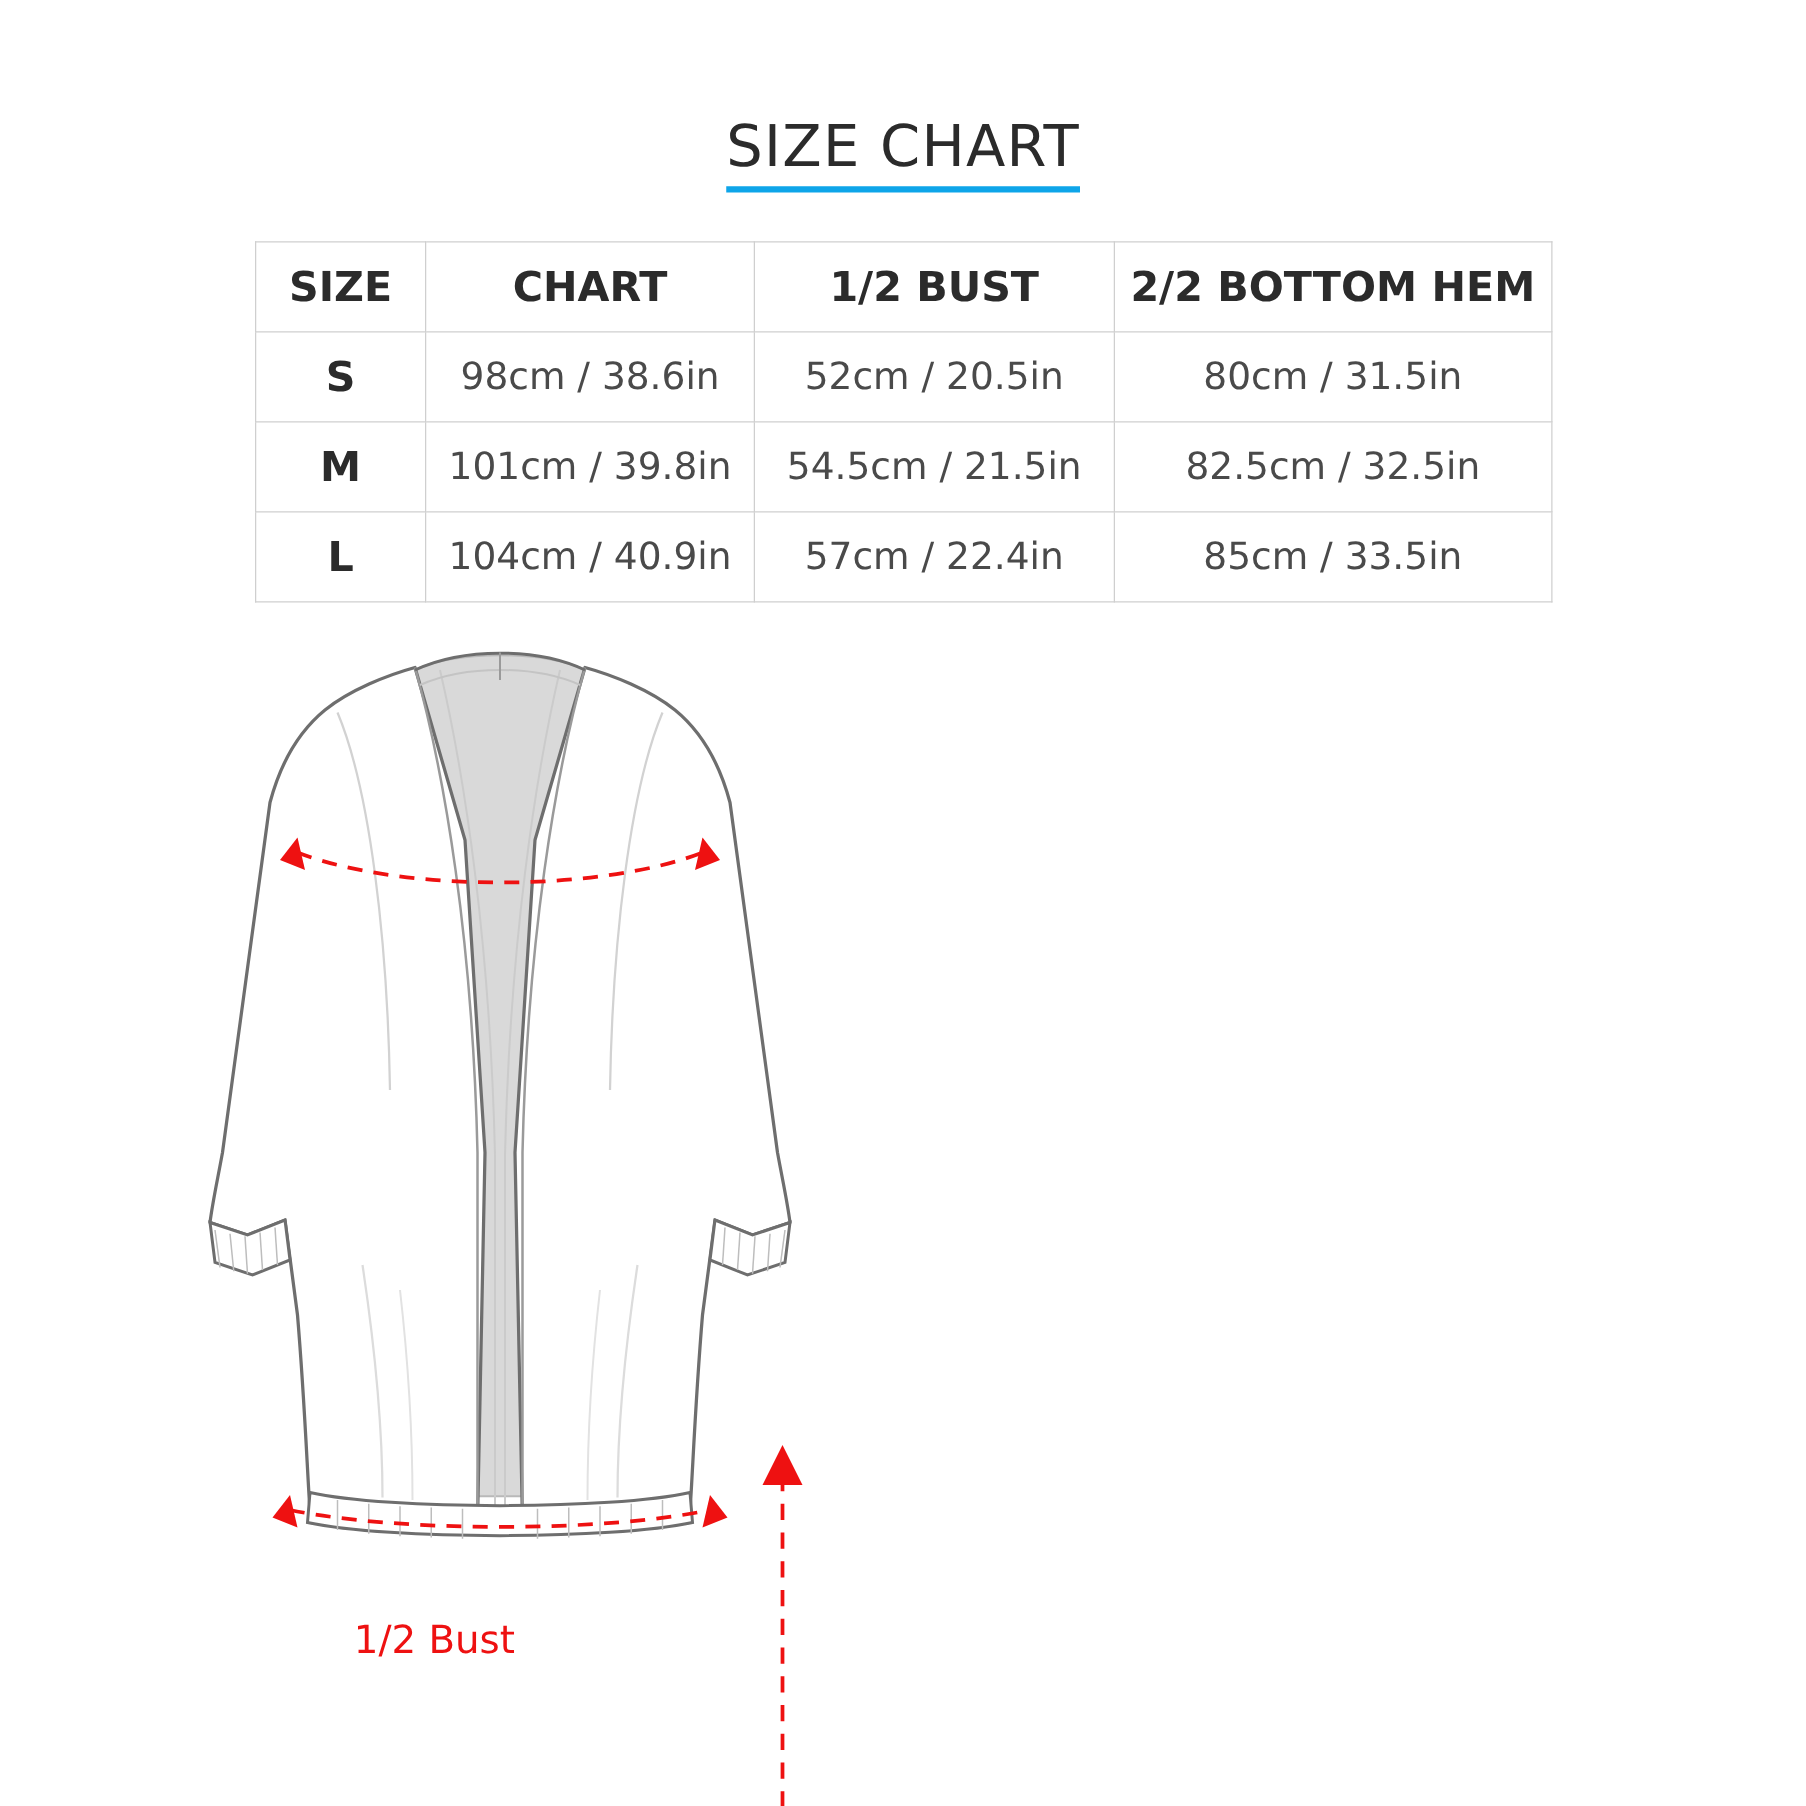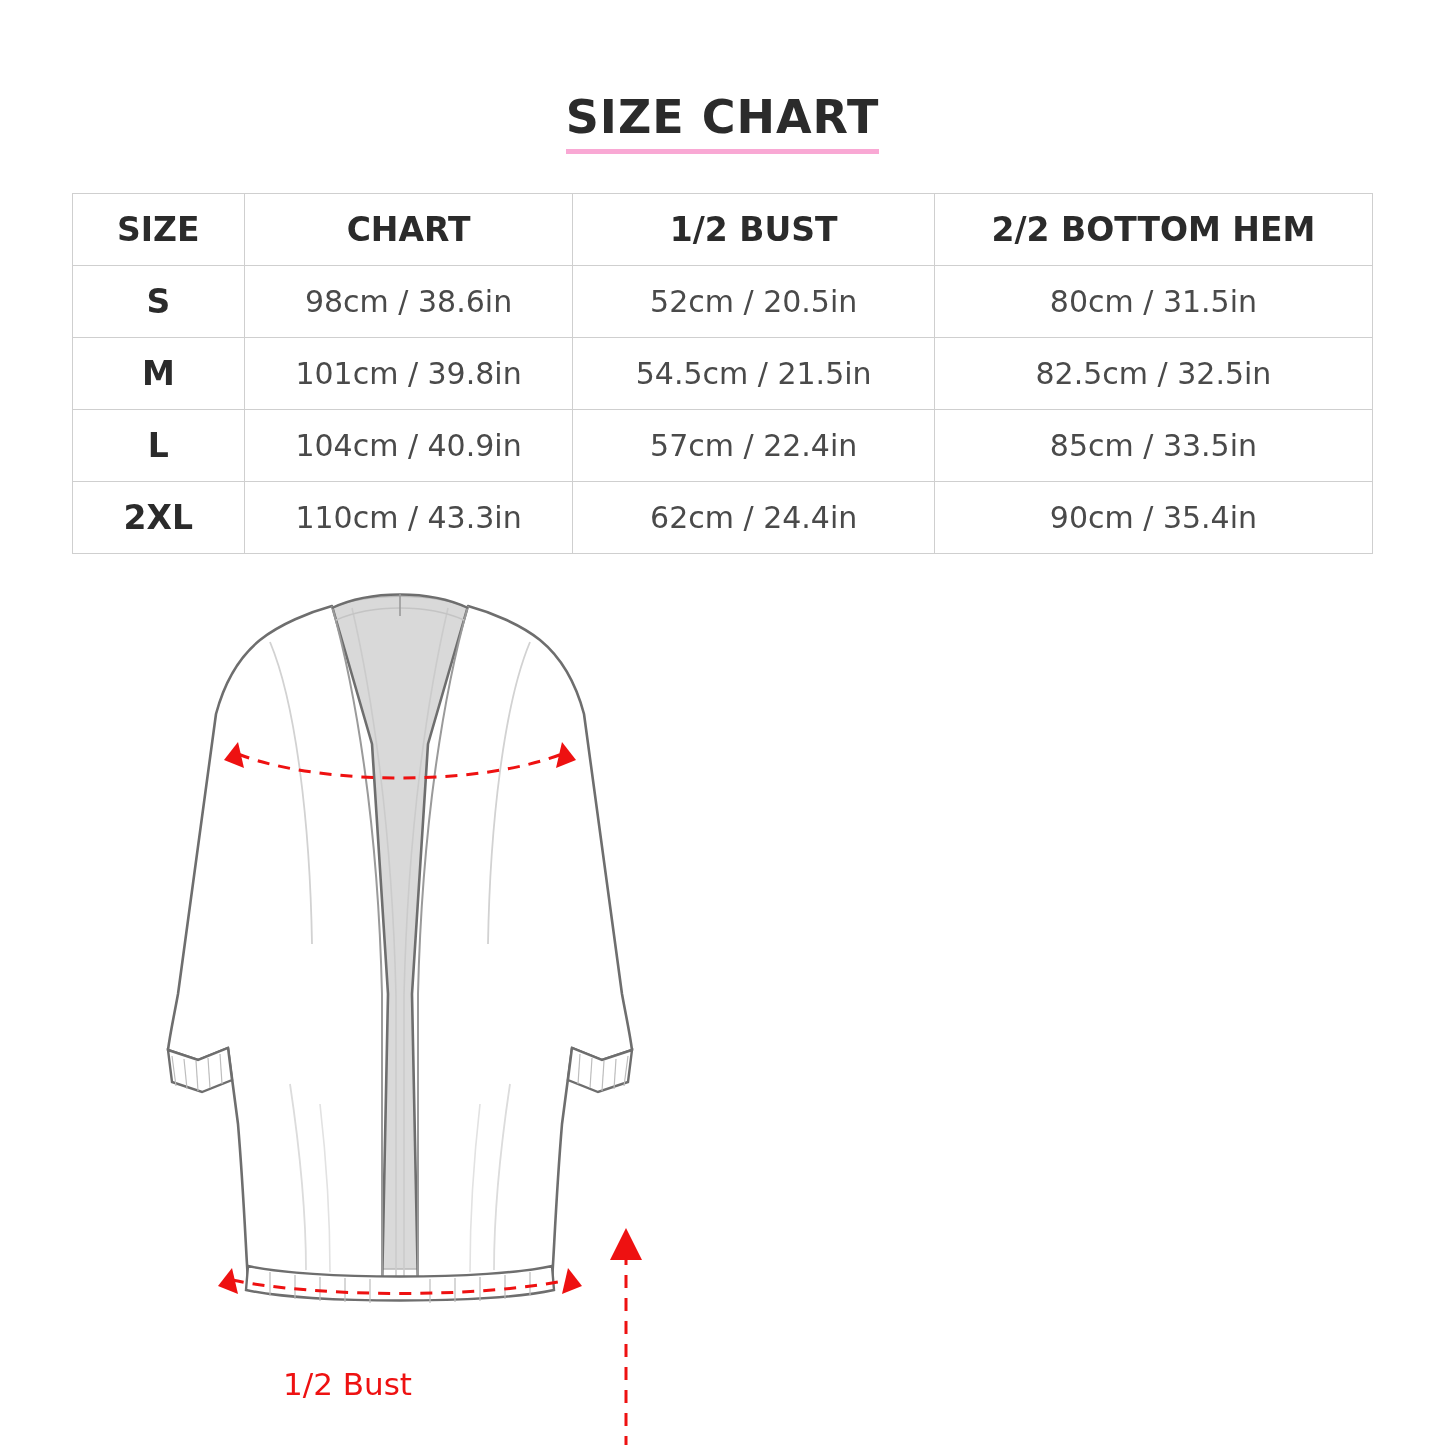--- a/index.html
+++ b/index.html
@@ -18,32 +18,32 @@
 
   
   .title-wrap {
     width: 100%;
     text-align: center;
     margin-top: 92px;
   }
   .title {
     display: inline-block;
     font-size: 46px;
-    font-weight: bold;
+    font-weight: normal;
     letter-spacing: 1px;
     color: #2b2b2b;
-    border-bottom: 5px solid #f9a8d4;
+    border-bottom: 5px solid #0ea5e9;
     padding-bottom: 6px;
     line-height: 1.1;
   }
 
   
   .table-wrap {
     margin: 39px auto 0 auto;
-    width: 1301px;
+    width: 1038px;
   }
   table.size-chart {
     border-collapse: collapse;
     width: 100%;
     table-layout: fixed;
   }
   table.size-chart th,
   table.size-chart td {
     border: 1px solid #cfcfcf;
     text-align: center;
@@ -138,26 +138,20 @@
         <td class="size-cell">M</td>
         <td class="val">101cm / 39.8in</td>
         <td class="val">54.5cm / 21.5in</td>
         <td class="val">82.5cm / 32.5in</td>
       </tr>
       <tr>
         <td class="size-cell">L</td>
         <td class="val">104cm / 40.9in</td>
         <td class="val">57cm / 22.4in</td>
         <td class="val">85cm / 33.5in</td>
-      </tr>
-      <tr>
-        <td class="size-cell">2XL</td>
-        <td class="val">110cm / 43.3in</td>
-        <td class="val">62cm / 24.4in</td>
-        <td class="val">90cm / 35.4in</td>
       </tr>
     </tbody>
   </table>
 </div>
 
 <div class="lower">
 
   <svg class="garment" viewBox="0 0 560 760">
 
     <path d="M210 45 C240 28 320 28 350 45 L352 705 L208 705 Z" fill="#d9d9d9" stroke="#b9b9b9" stroke-width="1.5"></path>

